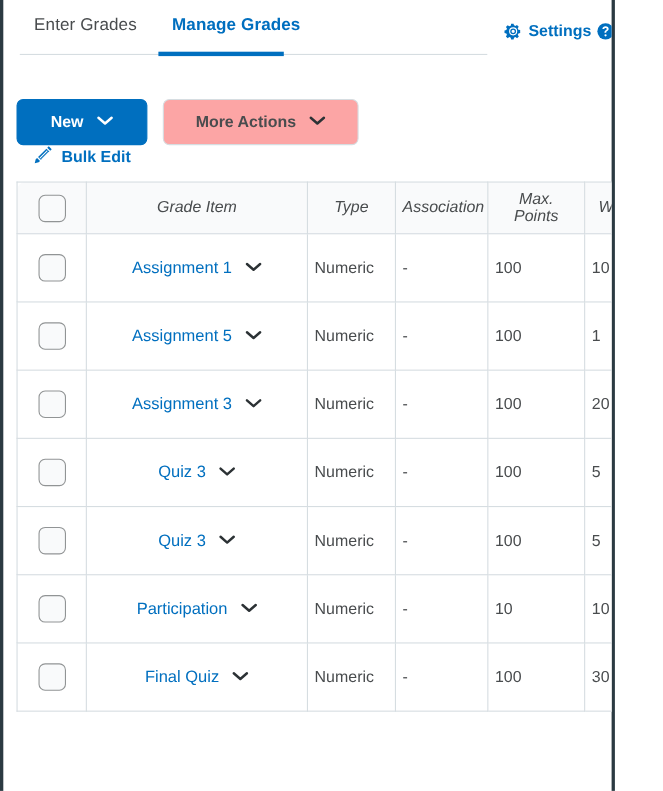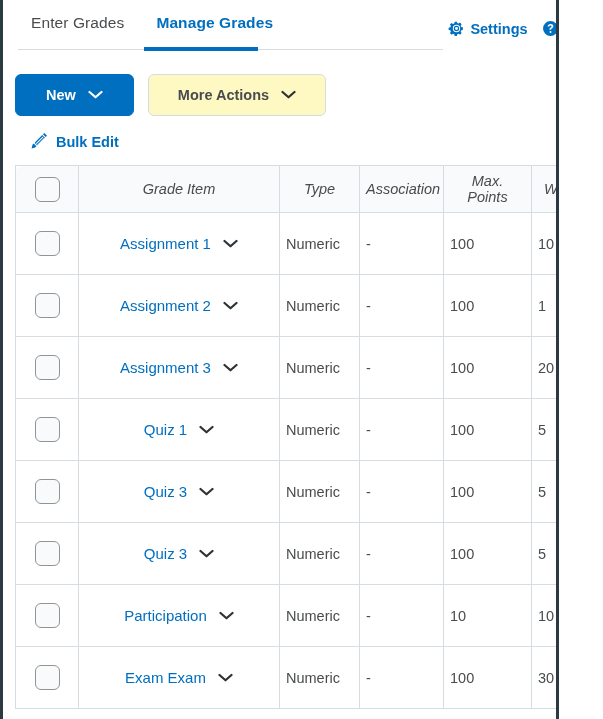--- a/index.html
+++ b/index.html
@@ -67,39 +67,39 @@
     background: #d6dde1;
   }
 
   
   .header-actions {
     position: absolute;
     right: 8px;
     top: 20px;
     display: flex;
     align-items: center;
-    gap: 14px;
+    gap: 4px;
   }
   .hact {
     display: flex;
     align-items: center;
     gap: 5px;
     color: #006fbf;
     font-size: 14.5px;
     font-weight: bold;
     cursor: pointer;
     white-space: nowrap;
   }
   .hact svg { display: block; }
 
   
   .btnrow {
     position: absolute;
     left: 3px;
-    top: 74px;
+    top: 90px;
     width: 597px;
     height: 44px;
   }
   .btn {
     position: absolute;
     box-sizing: border-box;
     display: flex;
     align-items: center;
     justify-content: center;
     gap: 12px;
@@ -115,21 +115,21 @@
     top: 0;
     width: 119px;
     background: #006fbf;
     color: #ffffff;
     border: 1px solid #006fbf;
   }
   .btn-more {
     left: 142px;
     top: 0;
     width: 178px;
-    background: #fef9c3;
+    background: #fca5a5;
     color: #494c4e;
     border: 1px solid #d6dde1;
     text-align: right;
   }
   .caret { display: block; }
 
   
   .bulkedit {
     position: absolute;
     left: 27px;
@@ -337,21 +337,21 @@
             <td class="dash">-</td>
             <td>100</td>
             <td>10</td>
           </tr>
           <tr>
             <td>
               <div class="chk"></div>
             </td>
             <td>
               <div class="itemcell">
-                <span class="itemlink">Assignment 2</span>
+                <span class="itemlink">Assignment 5</span>
                 <span class="itemcaret"><svg width="15" height="10" viewBox="0 0 16 10" aria-hidden="true">
                     <path d="M1.6 1.8 8 7.4l6.4-5.6" stroke="#2c3235" stroke-width="2.4" fill="none" stroke-linecap="round" stroke-linejoin="round"></path>
                   </svg></span>
               </div>
             </td>
             <td>Numeric</td>
             <td class="dash">-</td>
             <td>100</td>
             <td>1</td>
           </tr>
@@ -364,37 +364,20 @@
                 <span class="itemlink">Assignment 3</span>
                 <span class="itemcaret"><svg width="15" height="10" viewBox="0 0 16 10" aria-hidden="true">
                     <path d="M1.6 1.8 8 7.4l6.4-5.6" stroke="#2c3235" stroke-width="2.4" fill="none" stroke-linecap="round" stroke-linejoin="round"></path>
                   </svg></span>
               </div>
             </td>
             <td>Numeric</td>
             <td class="dash">-</td>
             <td>100</td>
             <td>20</td>
-          </tr>
-          <tr>
-            <td>
-              <div class="chk"></div>
-            </td>
-            <td>
-              <div class="itemcell">
-                <span class="itemlink">Quiz 1</span>
-                <span class="itemcaret"><svg width="15" height="10" viewBox="0 0 16 10" aria-hidden="true">
-                    <path d="M1.6 1.8 8 7.4l6.4-5.6" stroke="#2c3235" stroke-width="2.4" fill="none" stroke-linecap="round" stroke-linejoin="round"></path>
-                  </svg></span>
-              </div>
-            </td>
-            <td>Numeric</td>
-            <td class="dash">-</td>
-            <td>100</td>
-            <td>5</td>
           </tr>
           <tr>
             <td>
               <div class="chk"></div>
             </td>
             <td>
               <div class="itemcell">
                 <span class="itemlink">Quiz 3</span>
                 <span class="itemcaret"><svg width="15" height="10" viewBox="0 0 16 10" aria-hidden="true">
                     <path d="M1.6 1.8 8 7.4l6.4-5.6" stroke="#2c3235" stroke-width="2.4" fill="none" stroke-linecap="round" stroke-linejoin="round"></path>
@@ -439,21 +422,21 @@
             <td class="dash">-</td>
             <td>10</td>
             <td>10</td>
           </tr>
           <tr>
             <td>
               <div class="chk"></div>
             </td>
             <td>
               <div class="itemcell">
-                <span class="itemlink">Exam Exam</span>
+                <span class="itemlink">Final Quiz</span>
                 <span class="itemcaret"><svg width="15" height="10" viewBox="0 0 16 10" aria-hidden="true">
                     <path d="M1.6 1.8 8 7.4l6.4-5.6" stroke="#2c3235" stroke-width="2.4" fill="none" stroke-linecap="round" stroke-linejoin="round"></path>
                   </svg></span>
               </div>
             </td>
             <td>Numeric</td>
             <td class="dash">-</td>
             <td>100</td>
             <td>30</td>
           </tr>

